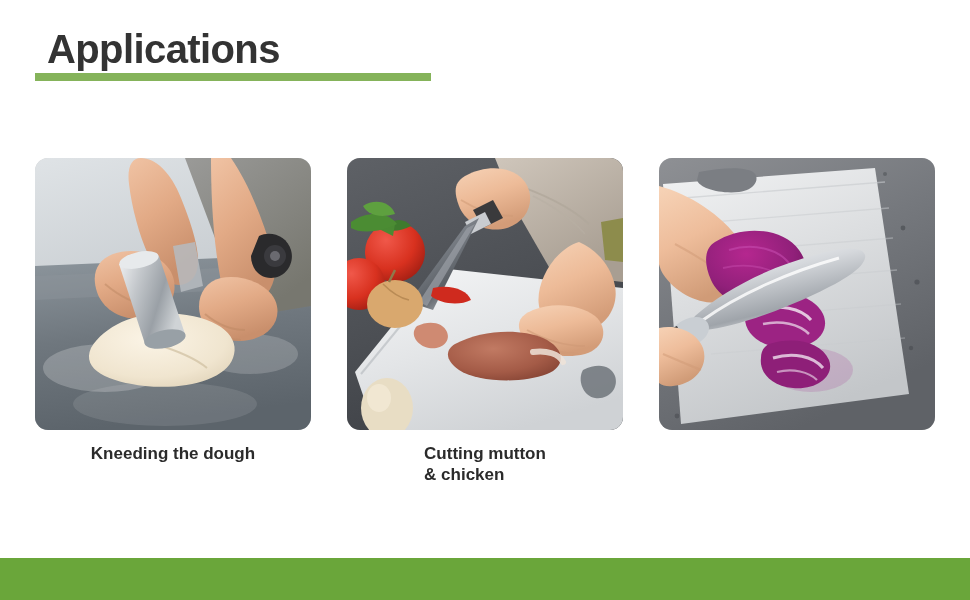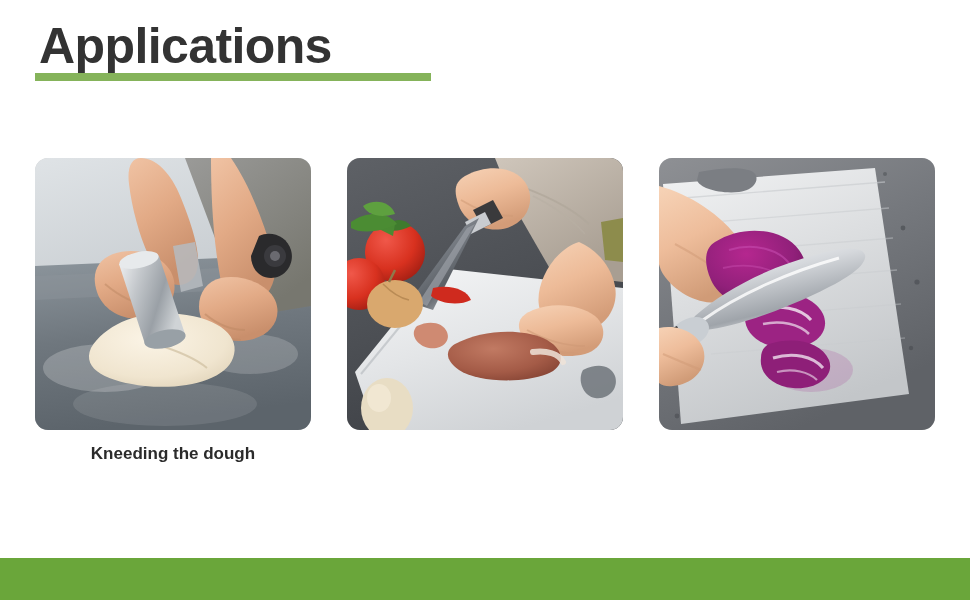--- a/index.html
+++ b/index.html
@@ -22,26 +22,26 @@
   }
 
   
   .header {
     position: absolute;
     left: 35px;
     top: 14px;
     width: 520px;
   }
   .page-title {
-    font-size: 50px;
+    font-size: 40px;
     font-weight: bold;
     color: #333333;
     letter-spacing: -0.6px;
     line-height: 1.15;
-    margin: 4px;
+    margin: 12px;
   }
   .title-rule {
     position: absolute;
     left: 35px;
     top: 73px;
     width: 396px;
     height: 8px;
     background: #85b35a;
   }
 
@@ -267,20 +267,22 @@
           <ellipse cx="48" cy="146" rx="28" ry="24" fill="#d9a86e"></ellipse>
           <path d="M36 126 C44 134 52 140 62 142" stroke="#b98b55" stroke-width="1.6" fill="none"></path>
           <path d="M42 124 L48 112" stroke="#8e7a4c" stroke-width="2.5" fill="none"></path>
 
           <path d="M86 130 C104 126 120 132 124 142 C112 148 94 146 84 138 Z" fill="#cf2a1e"></path>
 
           <ellipse cx="40" cy="250" rx="26" ry="30" fill="#e8ddc4"></ellipse>
           <ellipse cx="32" cy="240" rx="12" ry="14" fill="#f2ead6" opacity="0.8"></ellipse>
         </svg>
       </div>
+      <div class="caption">Cutting mutton
+&amp; chicken</div>
     </div>
 
     <div class="card">
       <div class="photo">
         <svg viewBox="0 0 276 272" preserveAspectRatio="none" aria-hidden="true">
           <defs>
             <linearGradient id="v_bg" x1="0" y1="0" x2="0.5" y2="1">
               <stop offset="0" stop-color="#8e9094"></stop>
               <stop offset="0.5" stop-color="#75787d"></stop>
               <stop offset="1" stop-color="#5f6267"></stop>

